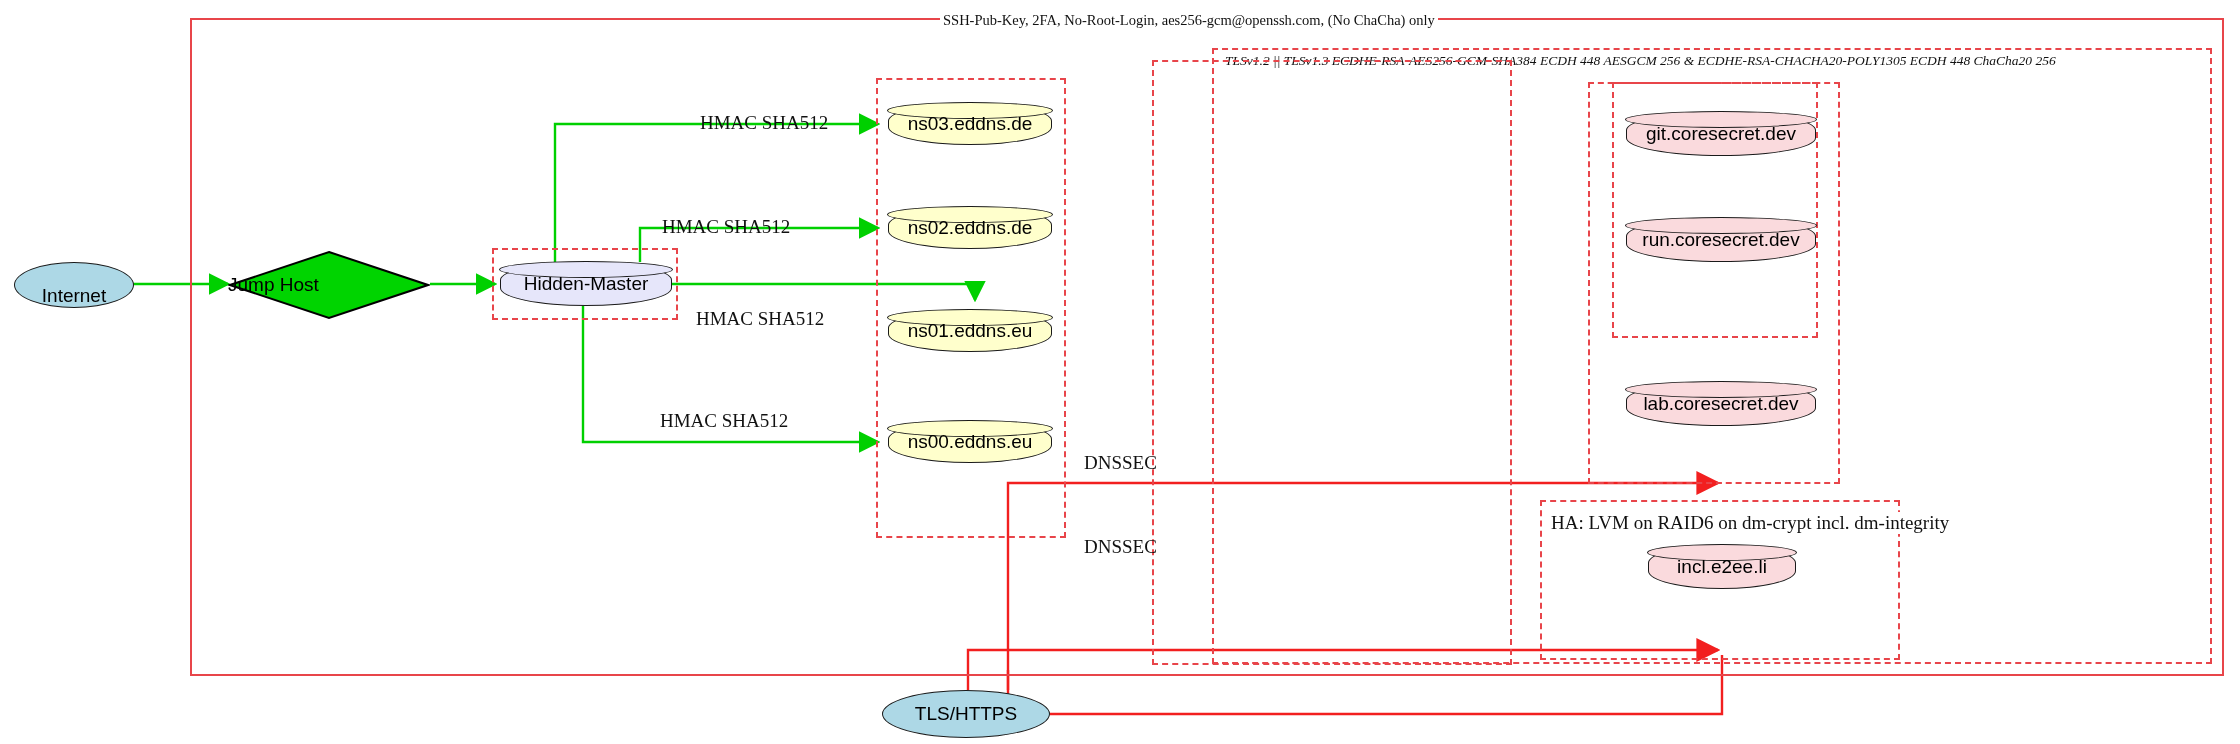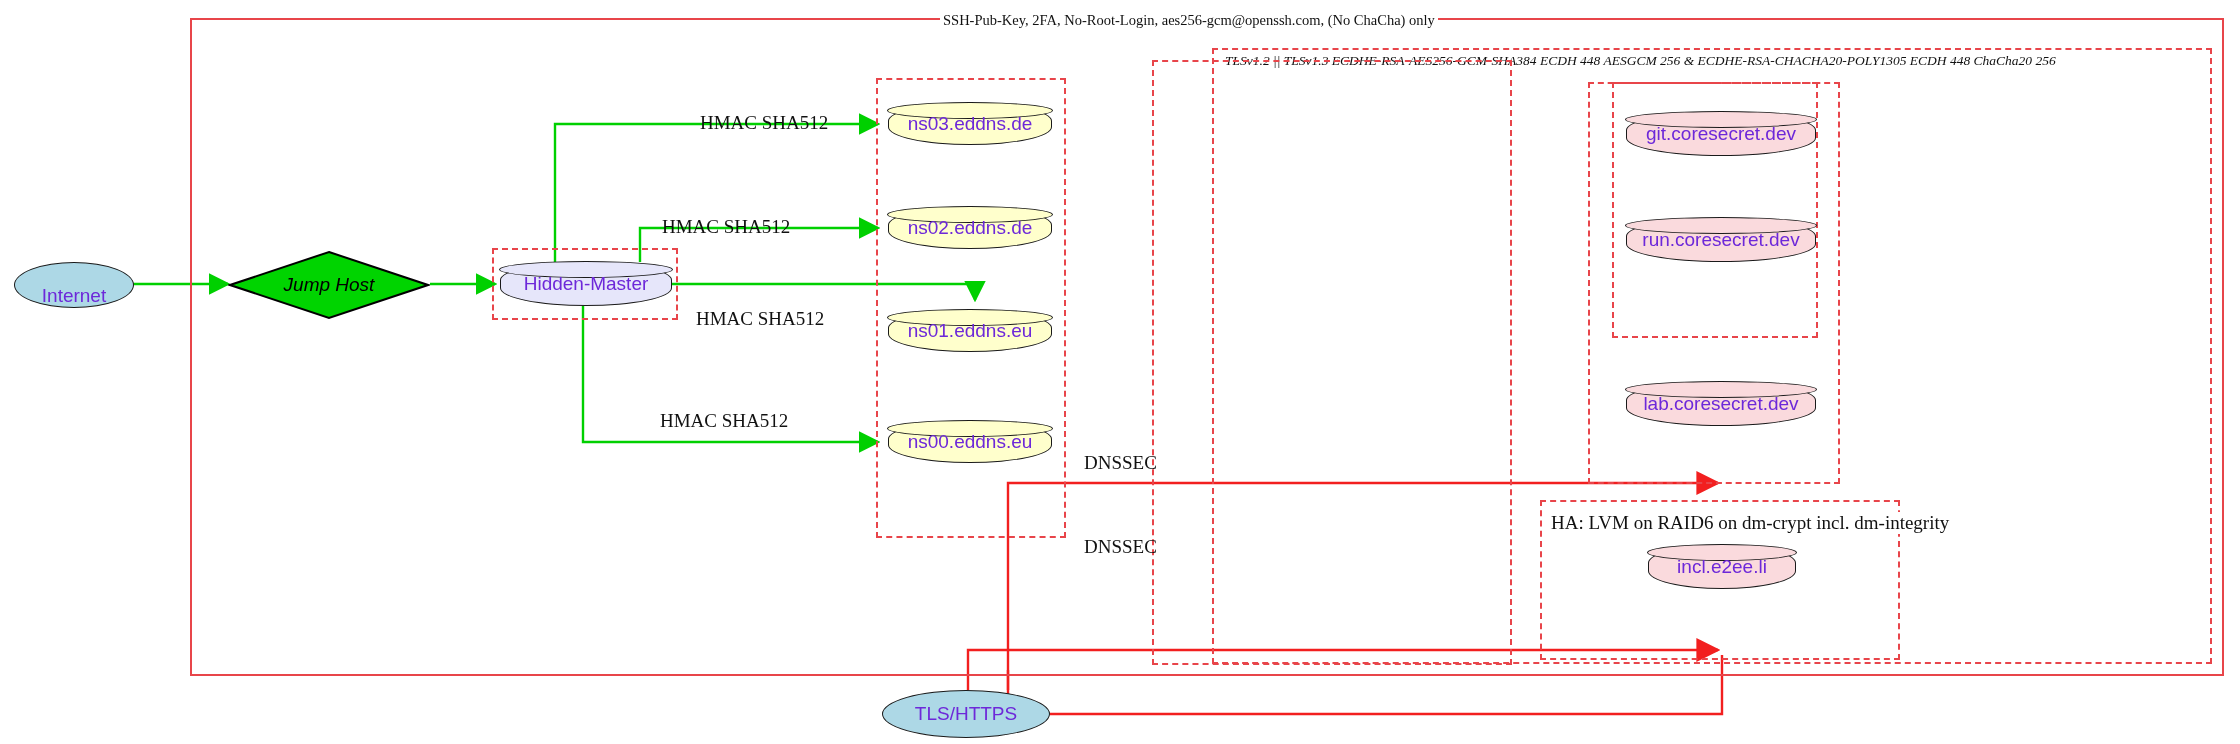--- a/index.html
+++ b/index.html
@@ -9,34 +9,34 @@
 
   
   .cluster{position:absolute;border:2px dashed #e8454a;box-sizing:border-box;}
   .cluster.solid{border-style:solid;}
   .cluster-label{position:absolute;font-family:"Liberation Serif",serif;
                  font-size:14.5px;color:#111;white-space:nowrap;
                  background:#fff;padding:0 3px;}
 
   
   .node{position:absolute;box-sizing:border-box;display:flex;
-        align-items:center;justify-content:center;color:#6d28d9;}
+        align-items:center;justify-content:center;color:#000000;}
 
   .cyl{border:1.6px solid #1a1a1a;border-radius:50%/18px;
        box-shadow:inset 0 10px 0 -8px rgba(0,0,0,.0);}
   .cyl .cap{position:absolute;left:-1.6px;right:-1.6px;top:-1.6px;height:17px;
             border:1.6px solid #1a1a1a;border-radius:50%;box-sizing:border-box;
             background:inherit;}
   .cyl .lbl{position:relative;z-index:2;font-size:19px;white-space:nowrap;}
 
   .ell{border:1.8px solid #1a1a1a;border-radius:50%;font-size:19px;}
   .diamond-wrap{position:absolute;}
   .diamond-wrap .lbl{position:absolute;left:0;right:0;top:50%;
-        transform:translateY(-50%);text-align:center;font-size:19px;z-index:3;
-        color:#000;white-space:nowrap;font-style:italic;}
+        transform:translateY(-50%);font-size:19px;z-index:3;
+        color:#000;white-space:nowrap;}
 
   
   .elabel{position:absolute;font-family:"Liberation Serif",serif;font-size:19px;
           color:#111;white-space:nowrap;}
 </style>
 </head>
 <body>
 
 <div id="canvas">
 

